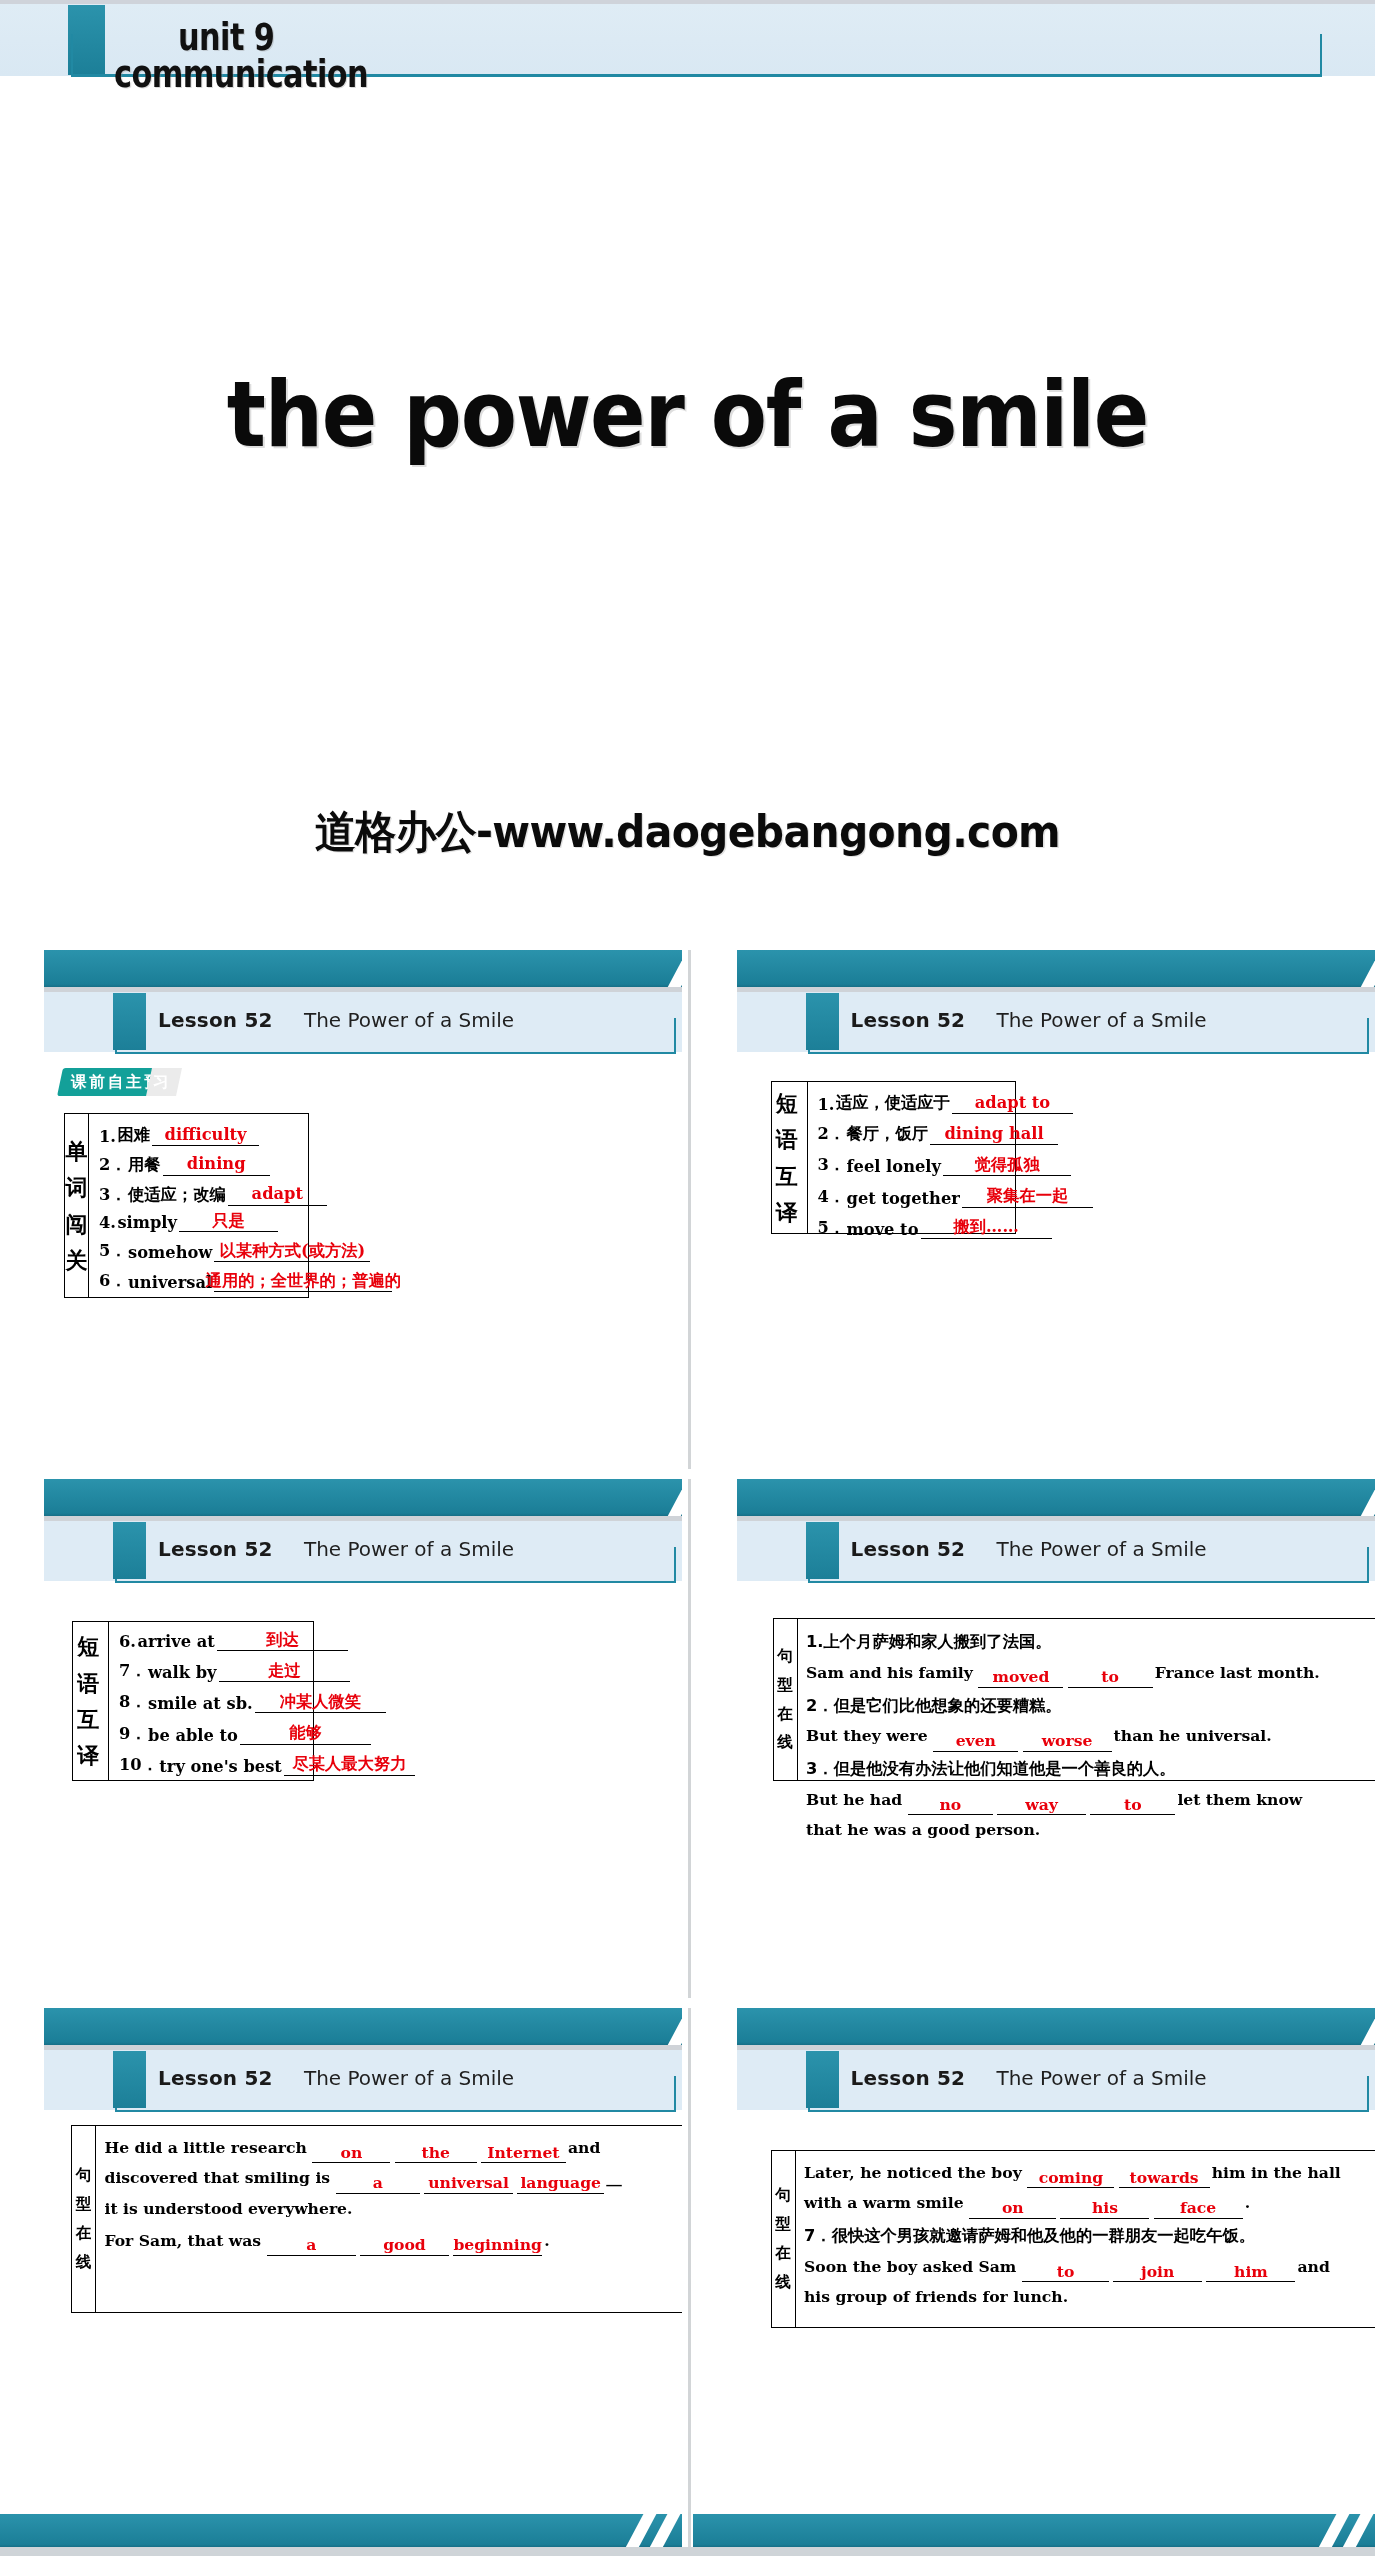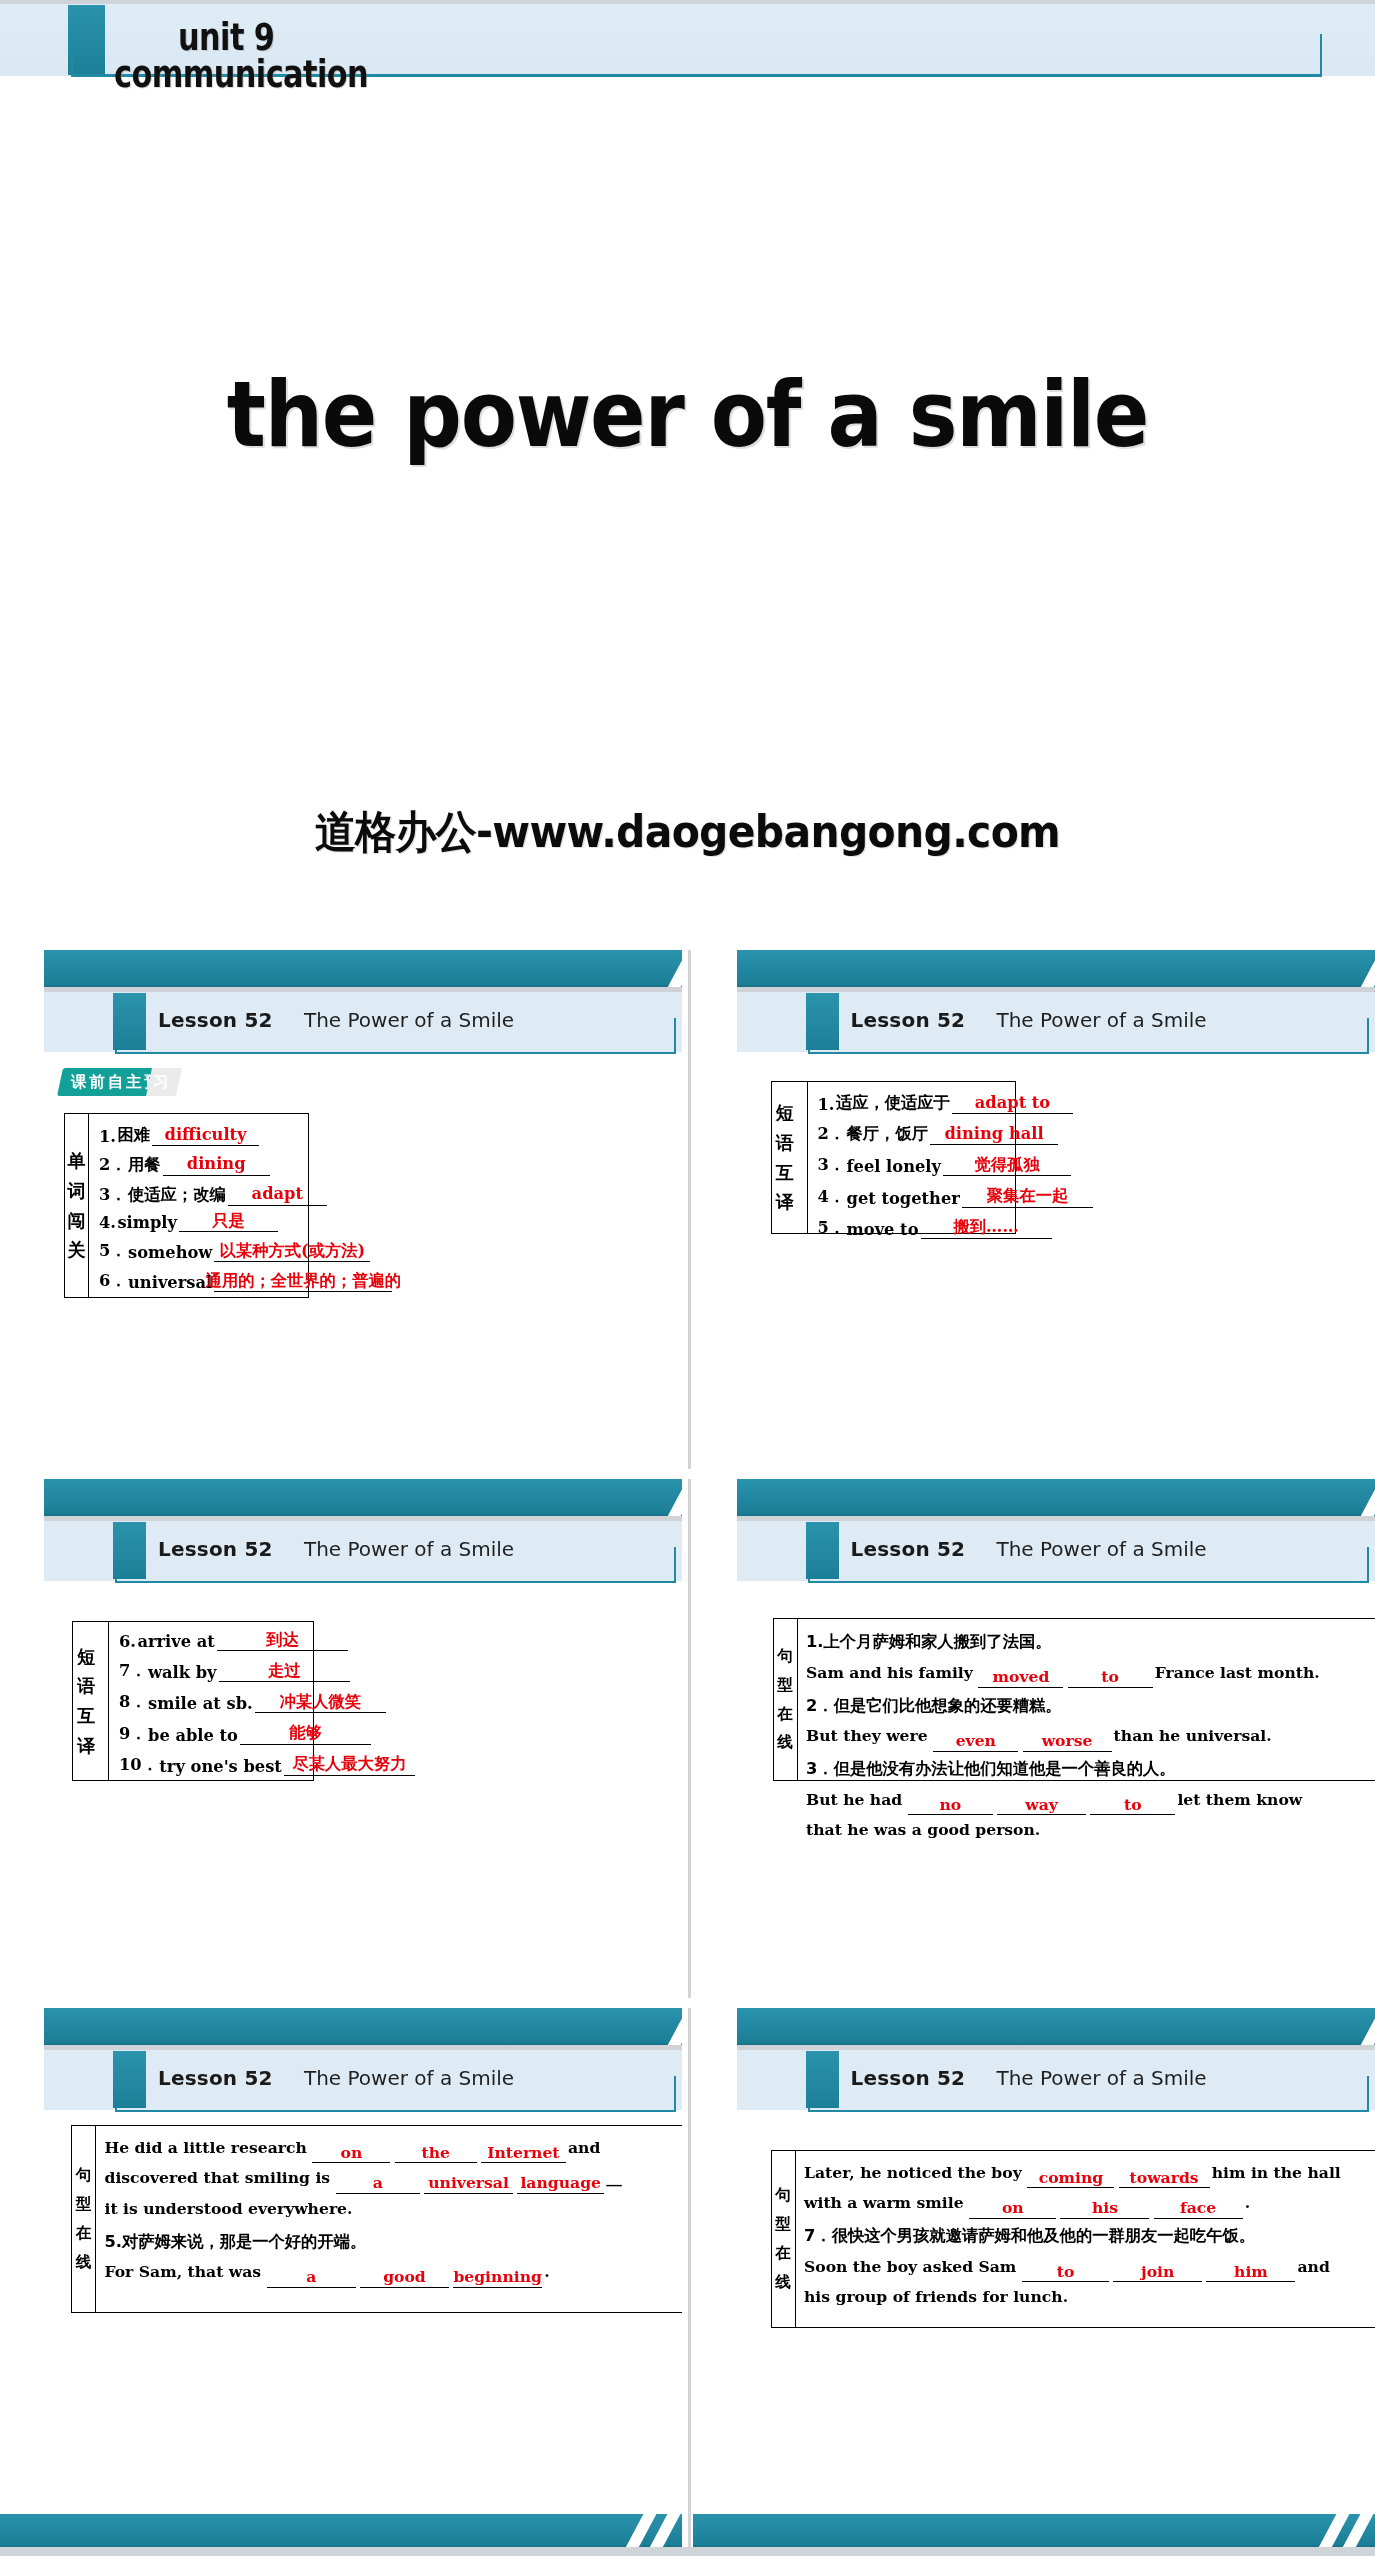--- a/index.html
+++ b/index.html
@@ -236,21 +236,21 @@
     background: #fff;
   }
   .tbl .label-col {
     border-right: 1.4px solid #000;
     display: flex;
     flex-direction: column;
     justify-content: center;
     align-items: center;
     font-family: "DejaVu Serif", serif;
     font-weight: bold;
-    font-size: 18px;
+    font-size: 22px;
     line-height: 1.65;
     color: #000;
     padding: 0 4.3px;
     flex: none;
   }
   .tbl .body-col {
     flex: 1;
     padding: 10px 7px 7px 10px;
     position: relative;
   }
@@ -648,25 +648,20 @@
           </span>
                 <span class="blank" style="width:87px">
             <span class="ans">language</span>
           </span>
                 <span class="w">__</span>
                 <span style="width:100%;height:0"></span>
                 <span class="w">it is understood everywhere.</span>
               </div>
     </div>
     <div style="margin-bottom:1.4px">
-      <div class="sent">
-        <span class="cnline">
-          <span>5.</span>对萨姆来说，那是一个好的开端。
-        </span>
-      </div>
       <div class="sent">
                 <span class="w">For Sam, that was</span>
                 <span class="blank" style="width:89px">
             <span class="ans">a</span>
           </span>
                 <span class="blank" style="width:89px">
             <span class="ans">good</span>
           </span>
                 <span class="blank" style="width:89px">
             <span class="ans">beginning</span>

